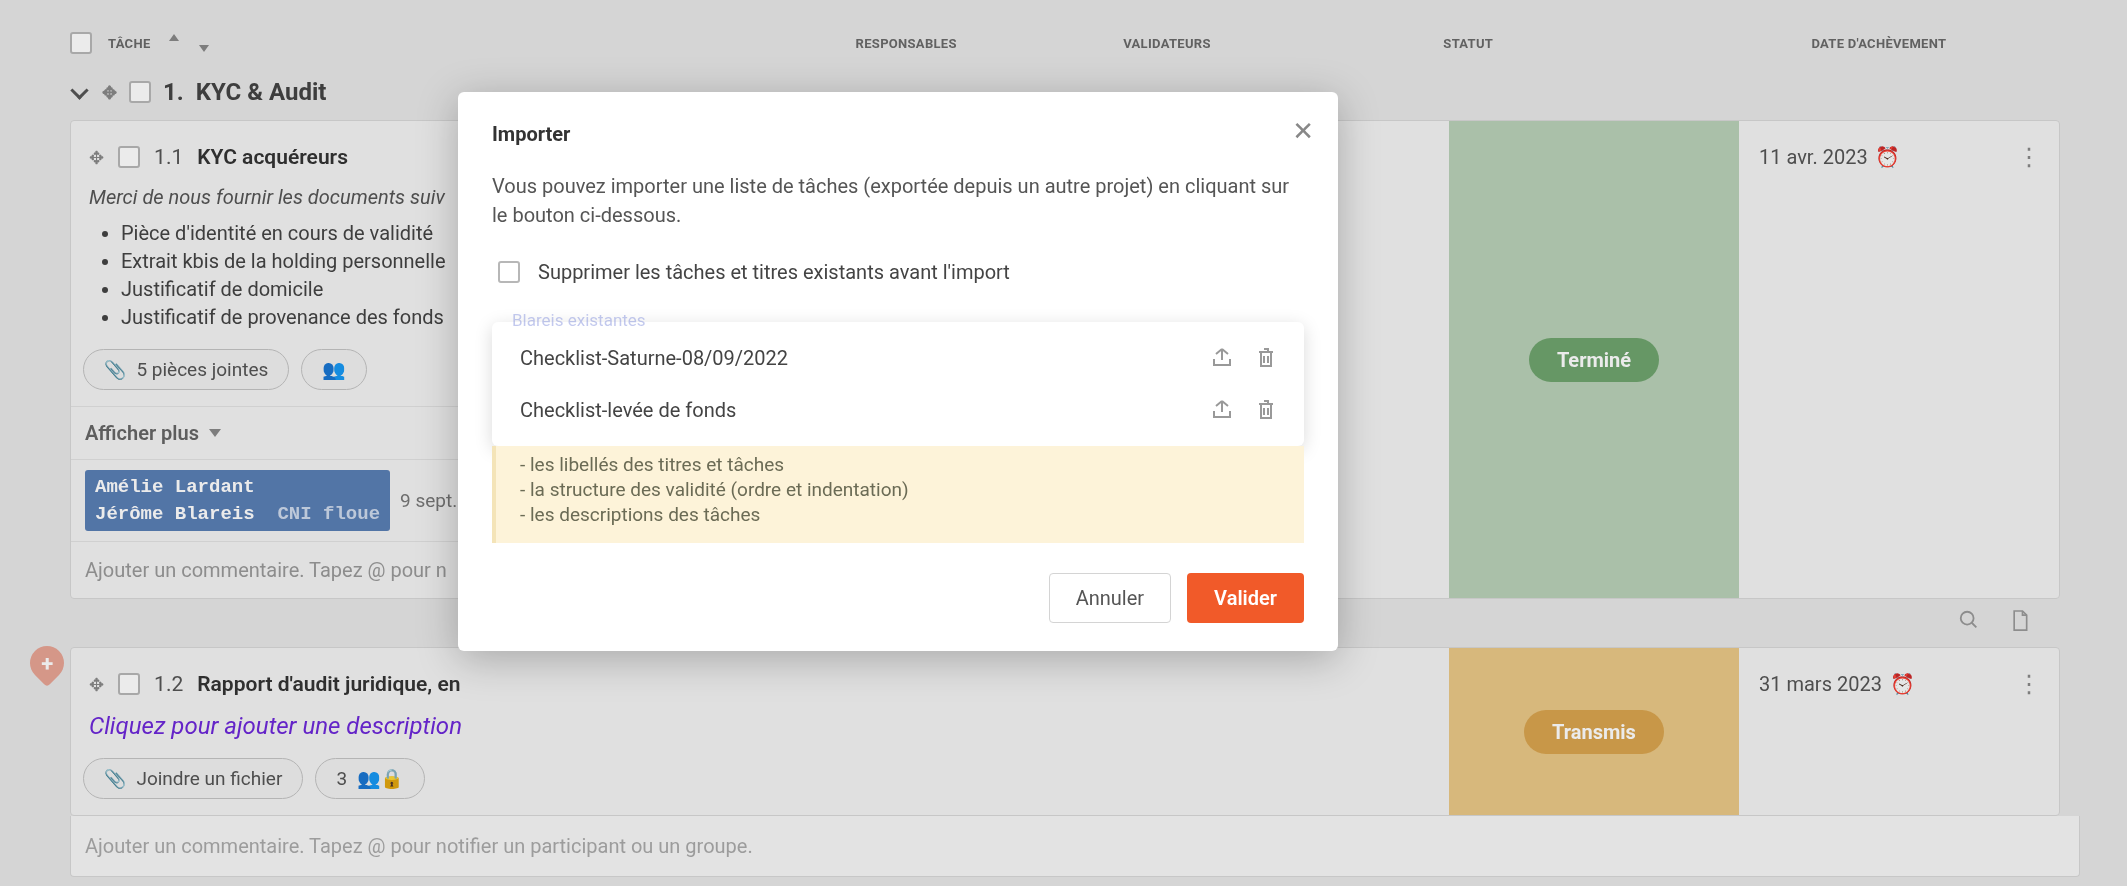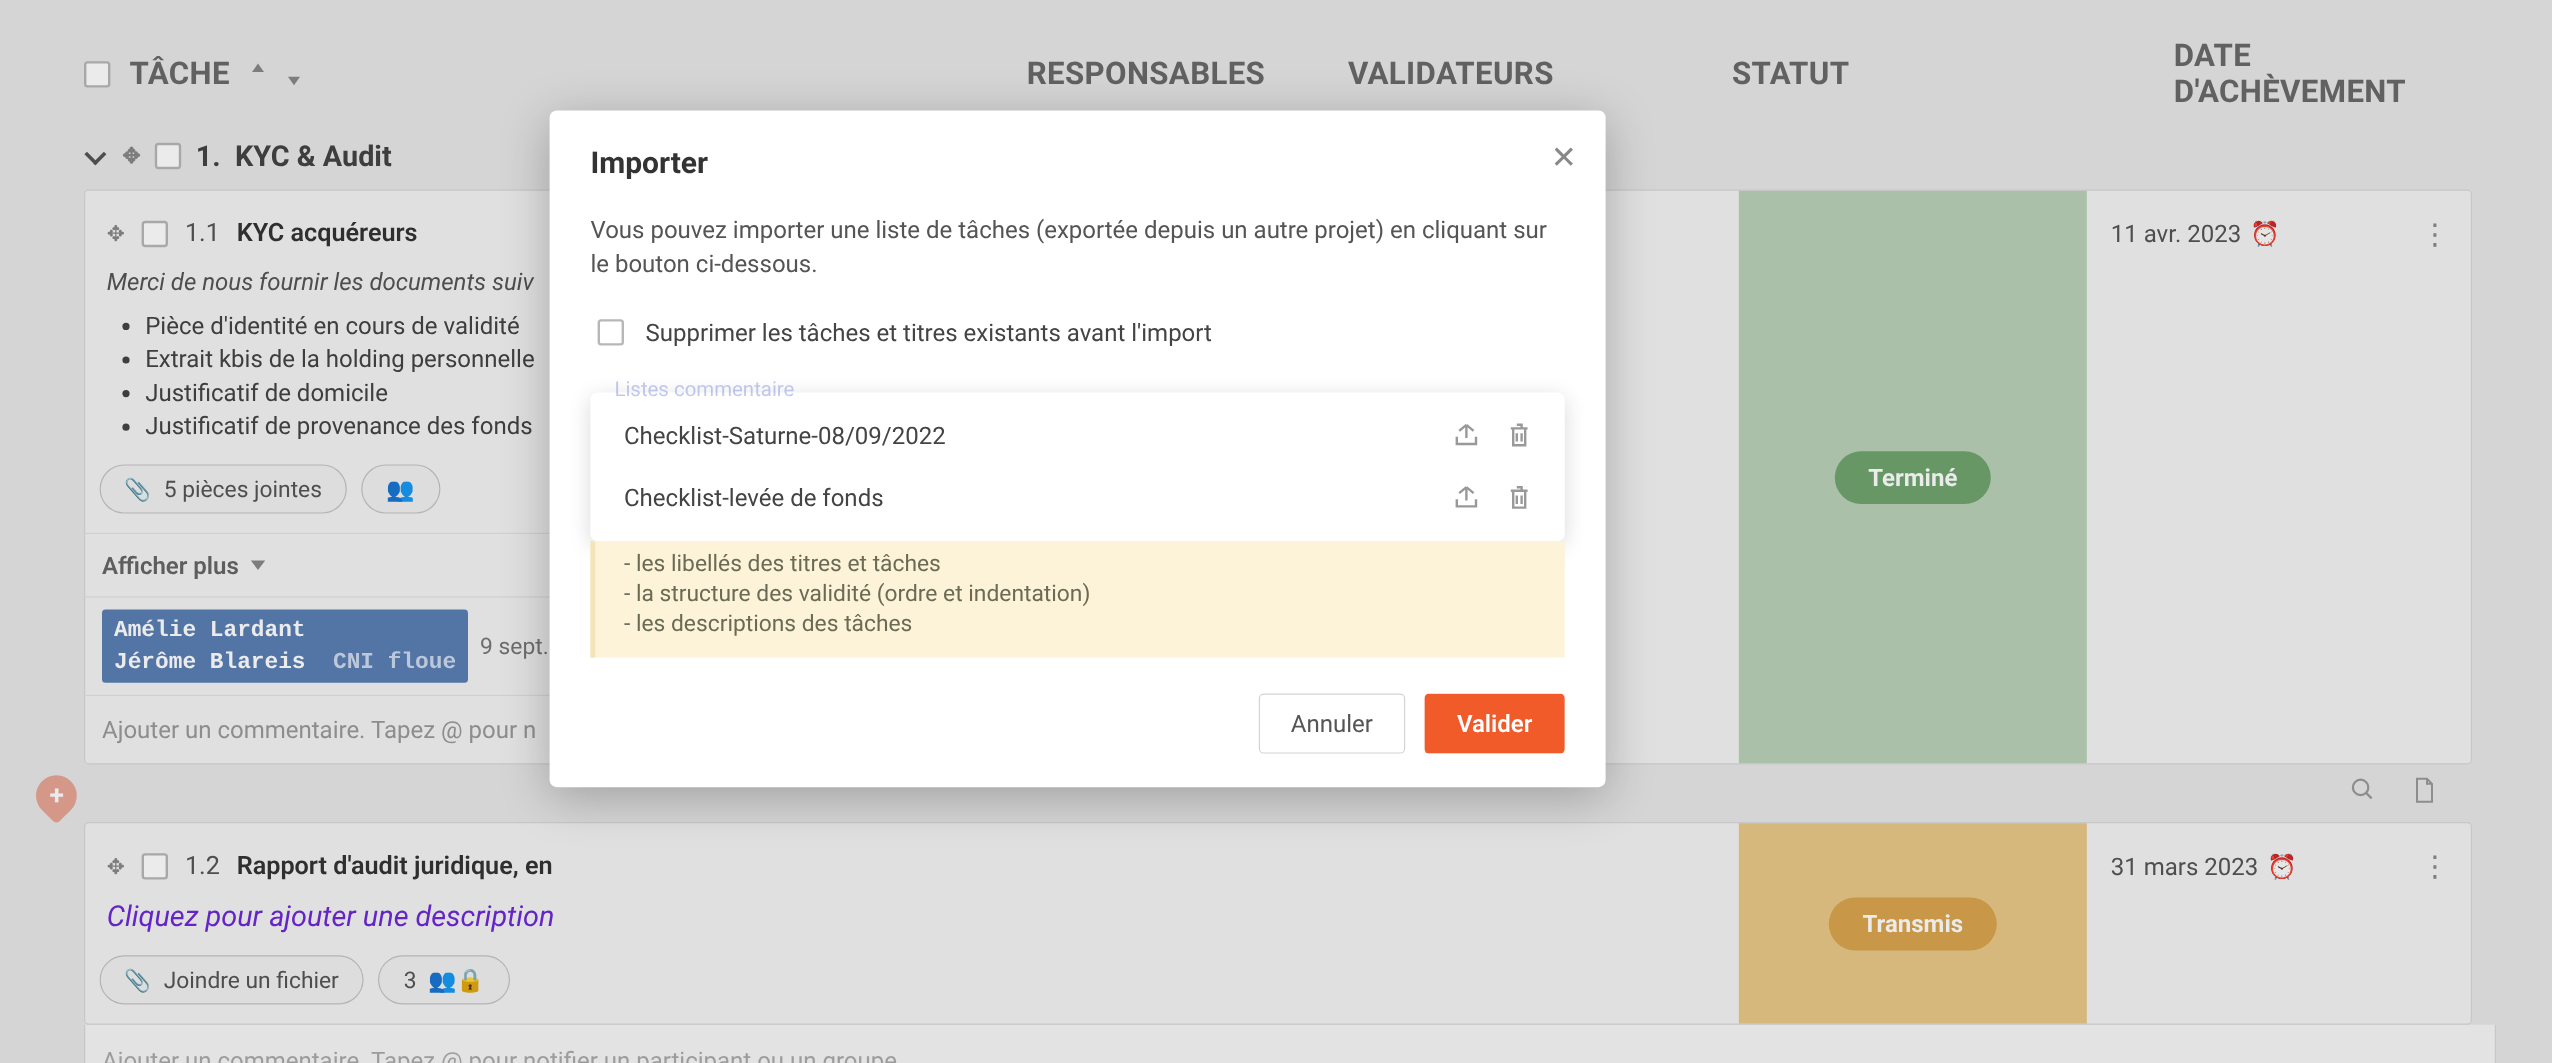--- a/index.html
+++ b/index.html
@@ -26,21 +26,21 @@
 .main-table {
   padding: 20px 20px 0 70px;
   width: 2080px;
 }
 .header-row {
   display: flex;
   align-items: center;
   padding: 12px 0 18px 0;
   color: #6a6a6a;
   font-weight: 700;
-  font-size: 26px;
+  font-size: 13px;
   letter-spacing: 0.3px;
 }
 .col-task { width: 780px; display:flex; align-items:center; gap:16px;}
 .col-resp { width: 280px; text-align:center;}
 .col-valid { width: 270px; text-align:center;}
 .col-status { width: 270px; text-align:center;}
 .col-date { width: 260px; text-align:center;}
 .col-resp, .col-valid, .col-status, .col-date { text-align: left; }
 .col-status, .col-date, .col-resp, .col-valid { padding-left: 0; }
 .header-row .col-resp { margin-left: 40px;}
@@ -126,21 +126,21 @@
 }
 .add-badge span { transform:rotate(45deg); color:#fff; font-size:22px; font-weight:bold;}
 
 
 .modal {
   position:absolute; left:458px; top:92px; width:880px;
   background:#fff; border-radius:6px; box-shadow:0 8px 40px rgba(0,0,0,0.25);
   z-index:20; padding: 30px 34px 28px 34px;
 }
 .modal-close { position:absolute; right:24px; top:24px; font-size:26px; color:#888; cursor:pointer;}
-.modal-title { font-size:25px; font-weight:700; color:#333; margin-bottom:26px;}
+.modal-title { font-size:20px; font-weight:700; color:#333; margin-bottom:26px;}
 .modal-desc { font-size:20px; color:#555; line-height:1.45; margin-bottom:30px;}
 .modal-check-row { display:flex; align-items:center; gap:18px; font-size:20px; color:#444; margin-bottom: 26px; padding-left:6px;}
 .modal-check-row .checkbox { width:22px; height:22px;}
 .lists-label { color:#6b7bd6; font-size:17px; padding-left:20px;}
 .import-list-card {
   border-radius:6px; box-shadow:0 4px 18px rgba(0,0,0,0.15);
   background:#fff; margin-top:-8px; padding: 10px 0;
 }
 .import-item { display:flex; align-items:center; padding:14px 28px; font-size:20px; color:#444;}
 .import-item .name { flex:1;}
@@ -293,21 +293,21 @@
   <div class="overlay"></div>
 
   <div class="modal">
     <div class="modal-close">✕</div>
     <div class="modal-title">Importer</div>
     <div class="modal-desc">Vous pouvez importer une liste de tâches (exportée depuis un autre projet) en cliquant sur le bouton ci-dessous.</div>
     <div class="modal-check-row">
       <span class="checkbox"></span>
       <span>Supprimer les tâches et titres existants avant l'import</span>
     </div>
-    <div class="lists-label" style="opacity:0.4;">Listes commentaire</div>
+    <div class="lists-label" style="opacity:0.4;">Blareis existantes</div>
     <div class="import-list-card">
       <div class="import-item">
         <span class="name">Checklist-Saturne-08/09/2022</span>
         <span class="icon-btn">
           <svg width="24" height="22" viewBox="0 0 24 22" fill="none" stroke="#999" stroke-width="2">
               <path d="M4 12 v6 h16 v-6"></path>
               <path d="M12 2 l6 5 M12 2 l-6 5 M12 2 v11"></path>
             </svg>
         </span>
         <span class="icon-btn">

